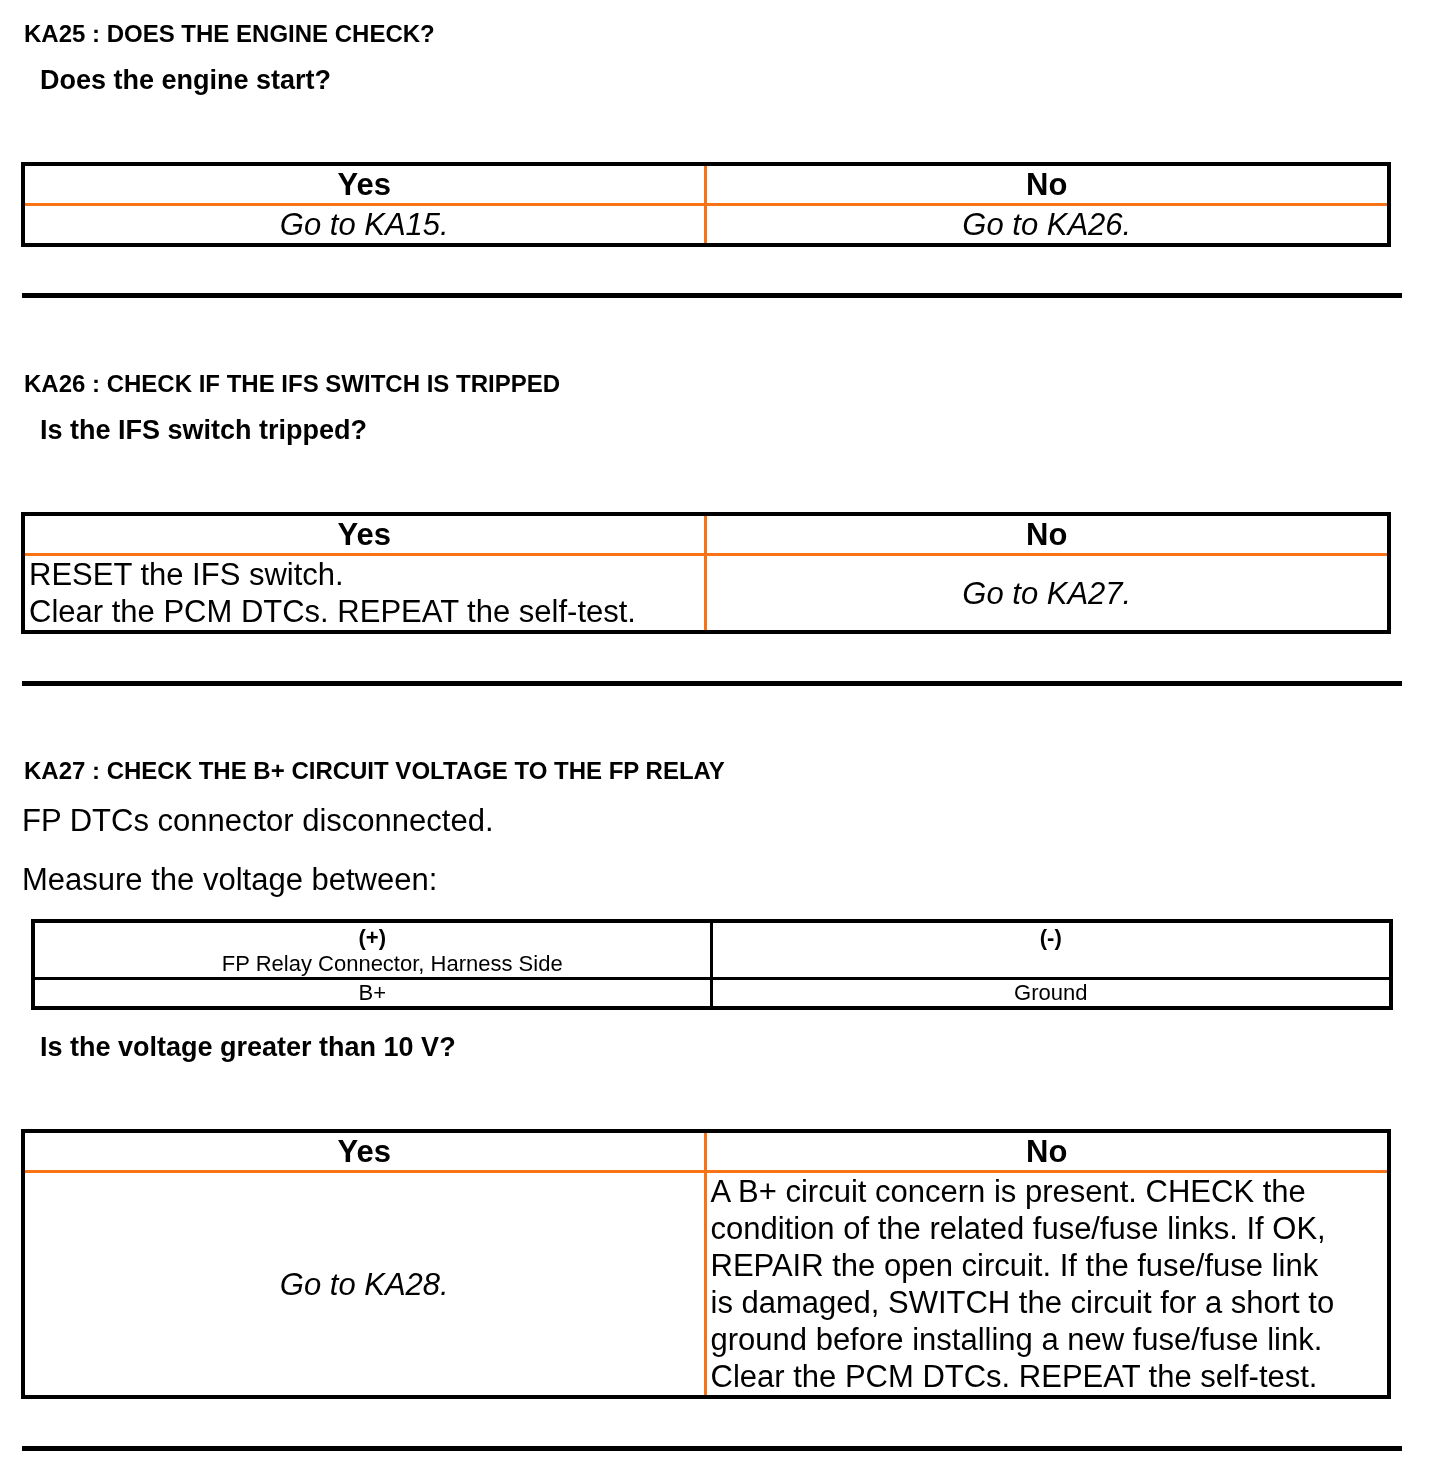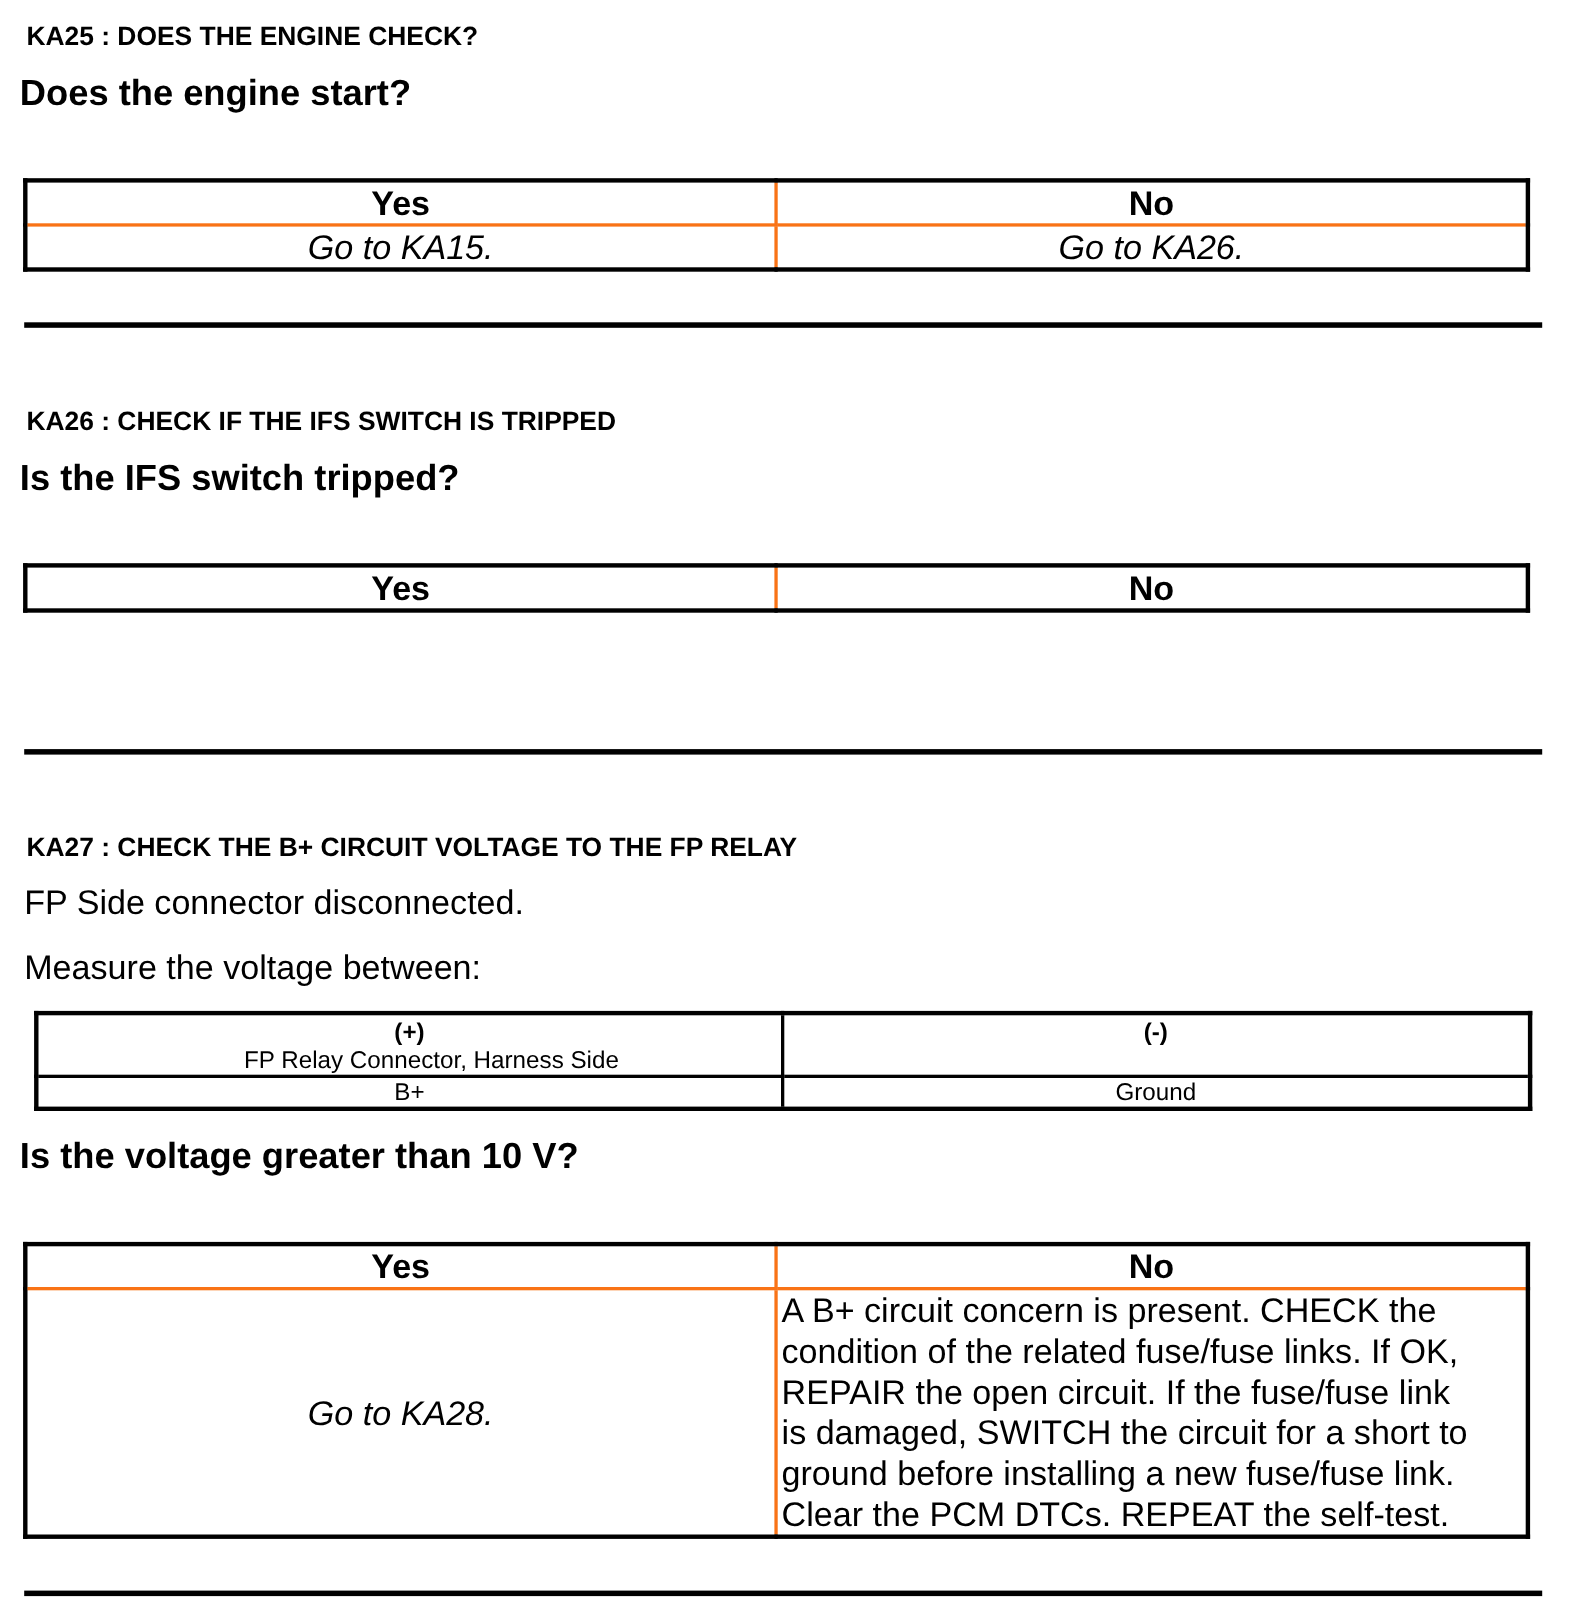--- a/index.html
+++ b/index.html
@@ -1,19 +1,19 @@
 <!DOCTYPE html>
 <html><head>
 <meta charset="utf-8">
 <style>
   html, body { margin: 0; padding: 0; background: #ffffff; }
   body { width: 1440px; height: 1464px; position: relative; font-family: "Liberation Sans", sans-serif; color: #000; overflow: hidden; }
   .abs { position: absolute; }
   .step-title { font-weight: bold; font-size: 24px; left: 24px; white-space: nowrap; }
-  .question { font-weight: bold; font-size: 33px; left: 18px; white-space: nowrap; }
+  .question { font-weight: bold; font-size: 27px; left: 40px; white-space: nowrap; }
   .para { font-size: 31px; left: 22px; white-space: nowrap; }
   .rule { left: 22px; width: 1380px; height: 5px; background: #000; }
   table.yn { position: absolute; border-collapse: collapse; table-layout: fixed; border: 4px solid #000; }
   table.yn td, table.yn th { border: 3px solid #f97316; padding: 0; font-size: 31px; line-height: 37px; }
   table.yn th { font-weight: bold; text-align: center; height: 37px; }
   table.yn td.center { text-align: center; font-style: italic; }
   table.yn td.left { text-align: left; padding-left: 4px; padding-right: 4px; }
   table.mt { position: absolute; border-collapse: collapse; table-layout: fixed; border: 4px solid #000; }
   table.mt td { border: 3px solid #000; padding: 0; font-size: 22px; line-height: 26px; text-align: center; }
 </style>
@@ -45,26 +45,33 @@
 <table class="yn" style="left:21px; top:512px; width:1370px;">
   <colgroup>
       <col style="width:682px">
       <col style="width:684px">
     </colgroup>
   <tbody>
       <tr>
     <th>Yes</th>
     <th>No</th>
   </tr>
+  <tr>
+    <td class="left">
+      <div>RESET the IFS switch.</div>
+      <div>Clear the PCM DTCs. REPEAT the self-test.</div>
+    </td>
+    <td class="center">Go to KA27.</td>
+  </tr>
 </tbody>
   </table>
 <div class="abs rule" style="top:681px;"></div>
 
 <div class="abs step-title" style="top:757px;">KA27 : CHECK THE B+ CIRCUIT VOLTAGE TO THE FP RELAY</div>
-<div class="abs para" style="top:803px;">FP Side connector disconnected.</div>
+<div class="abs para" style="top:803px;">FP DTCs connector disconnected.</div>
 <div class="abs para" style="top:862px;">Measure the voltage between:</div>
 
 <table class="mt" style="left:31px; top:919px; width:1362px;">
   <colgroup>
       <col style="width:678px">
       <col style="width:680px">
     </colgroup>
   <tbody>
       <tr style="height:56px;">
     <td style="vertical-align:top; padding-top:2px;">

